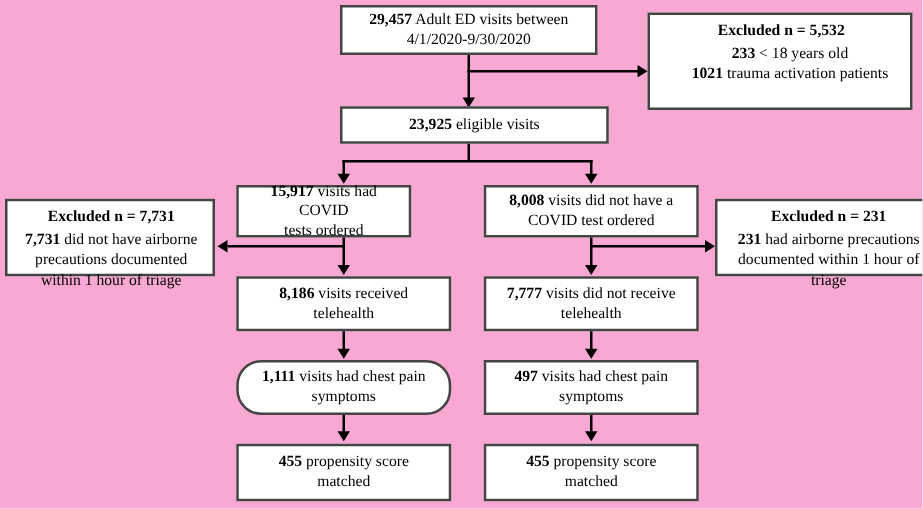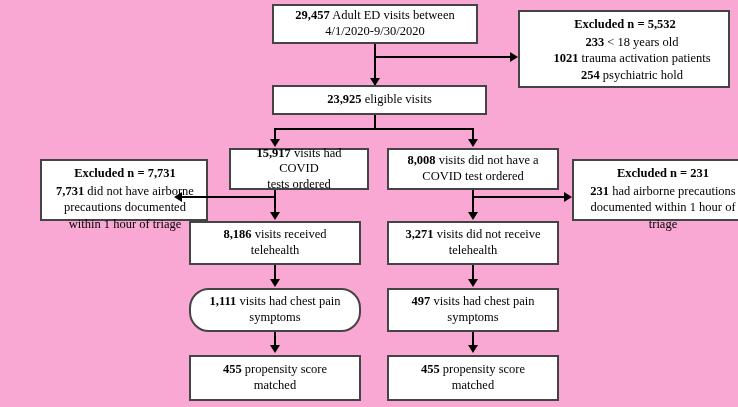--- a/index.html
+++ b/index.html
@@ -99,21 +99,20 @@
       <span>Adult ED visits between</span><br>
       <span>4/1/2020-9/30/2020</span>
     </div>
   </div>
 
   <div class="node excl" style="left:518px; top:10px; width:212px; height:78px;">
     <div class="inner">
       <span class="excl-title">Excluded n = 5,532</span>
       <span class="excl-line excl-indent"><span class="num">233</span> <span>&lt; 18 years old</span></span>
       <span class="excl-line excl-indent"><span class="num">1021</span> <span>trauma activation patients</span></span>
-      <span class="excl-line excl-indent"><span class="num">254</span> <span>psychiatric hold</span></span>
     </div>
   </div>
 
   <div class="vline" style="left:374px; top:44px; height:42px;"></div>
   <div class="hline" style="left:374px; top:56px; width:137px;"></div>
   <div class="arrow-right" style="left:510px; top:52px;"></div>
   <div class="arrow-down" style="left:370px; top:78px;"></div>
 
   <div class="node" style="left:272px; top:85px; width:215px; height:30px;">
     <div class="inner">
@@ -122,37 +121,37 @@
     </div>
   </div>
 
   <div class="vline" style="left:374px; top:115px; height:14px;"></div>
   <div class="hline" style="left:274px; top:128px; width:200px;"></div>
   <div class="vline" style="left:274px; top:128px; height:16px;"></div>
   <div class="vline" style="left:472px; top:128px; height:16px;"></div>
   <div class="arrow-down" style="left:270px; top:139px;"></div>
   <div class="arrow-down" style="left:468px; top:139px;"></div>
 
-  <div class="node" style="left:189px; top:148px; width:140px; height:42px;margin-left:40px;">
+  <div class="node" style="left:189px; top:148px; width:140px; height:42px;">
     <div class="inner">
       <b>15,917</b>
       <span>visits had COVID</span><br>
       <span>tests ordered</span>
     </div>
   </div>
 
   <div class="node" style="left:387px; top:148px; width:172px; height:42px;">
     <div class="inner">
       <b>8,008</b>
       <span>visits did not have a</span><br>
       <span>COVID test ordered</span>
     </div>
   </div>
 
-  <div class="node excl" style="left:4px; top:159px; width:168px; height:62px;margin-left:36px;">
+  <div class="node excl" style="left:4px; top:159px; width:168px; height:62px;">
     <div class="inner">
       <span class="excl-title">Excluded n = 7,731</span>
       <span class="excl-line"><span class="num">7,731</span> <span>did not have airborne</span></span>
       <span class="excl-line">precautions documented</span>
       <span class="excl-line">within 1 hour of triage</span>
     </div>
   </div>
 
   <div class="node excl" style="left:572px; top:159px; width:180px; height:62px;">
     <div class="inner">
@@ -176,21 +175,21 @@
   <div class="node" style="left:189px; top:221px; width:172px; height:44px;justify-content:center;">
     <div class="inner">
       <b>8,186</b>
       <span>visits received</span><br>
       <span>telehealth</span>
     </div>
   </div>
 
   <div class="node" style="left:387px; top:221px; width:172px; height:44px;">
     <div class="inner">
-      <b>3,271</b>
+      <b>7,777</b>
       <span>visits did not receive</span><br>
       <span>telehealth</span>
     </div>
   </div>
 
   <div class="vline" style="left:274px; top:265px; height:18px;"></div>
   <div class="arrow-down" style="left:270px; top:279px;"></div>
   <div class="vline" style="left:472px; top:265px; height:18px;"></div>
   <div class="arrow-down" style="left:468px; top:279px;"></div>
 

